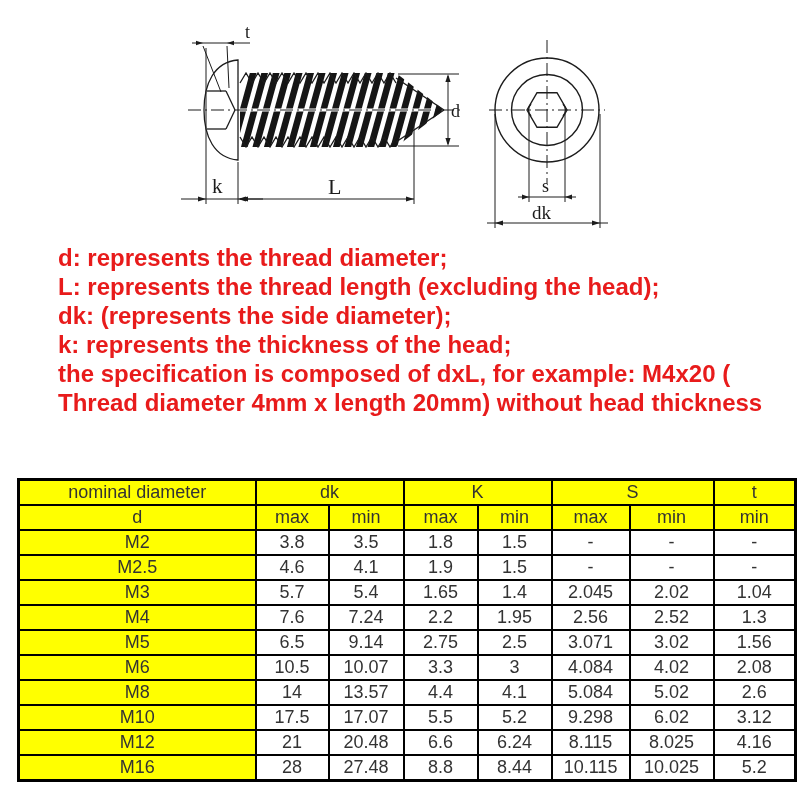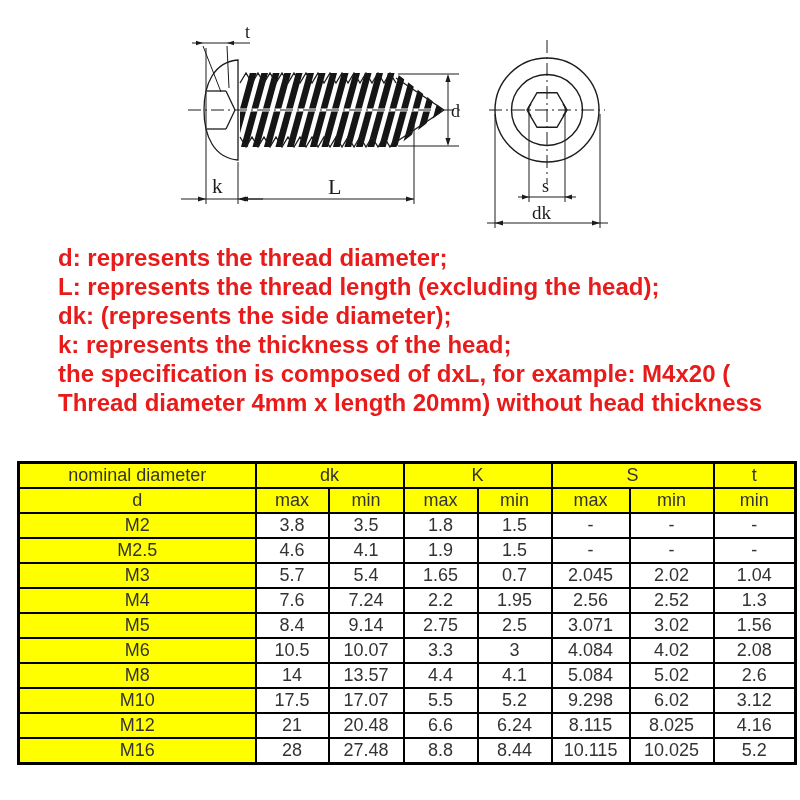--- a/index.html
+++ b/index.html
@@ -7,21 +7,21 @@
          font-family:"Liberation Sans",sans-serif;}
   
   #drawing{position:absolute;left:0;top:0;width:800px;height:242px;}
   .dim-label{font-family:"Liberation Serif",serif;fill:#1c1c1c;}
   
   #legend{position:absolute;left:20px;top:243px;width:778px;
           font-weight:bold;font-size:24px;line-height:29px;color:#e81b1b;
           letter-spacing:0;margin-left:38px;}
   #legend .legend-line{white-space:nowrap;}
   
-  #spec-table{position:absolute;left:17px;top:461px;width:777px;
+  #spec-table{position:absolute;left:17px;top:478px;width:777px;
               border-collapse:collapse;table-layout:fixed;
               border:3px solid #000;}
   #spec-table th,#spec-table td{
       border:2px solid #000;height:23px;padding:0;margin:0;
       text-align:center;vertical-align:middle;overflow:hidden;
       font-family:"Liberation Sans",sans-serif;font-size:18px;font-weight:normal;
       color:#333;background:#fff;}
   #spec-table .yellow{background:#ffff00;}
   #spec-table .thin{border-left-width:1px;}
 </style>
@@ -204,38 +204,38 @@
           <td class="thin">1.5</td>
           <td>-</td>
           <td class="thin">-</td>
           <td>-</td>
         </tr>
         <tr>
           <th class="yellow">M3</th>
           <td>5.7</td>
           <td class="thin">5.4</td>
           <td>1.65</td>
-          <td class="thin">0.7</td>
+          <td class="thin">1.4</td>
           <td>2.045</td>
           <td class="thin">2.02</td>
           <td>1.04</td>
         </tr>
         <tr>
           <th class="yellow">M4</th>
           <td>7.6</td>
           <td class="thin">7.24</td>
           <td>2.2</td>
           <td class="thin">1.95</td>
           <td>2.56</td>
           <td class="thin">2.52</td>
           <td>1.3</td>
         </tr>
         <tr>
           <th class="yellow">M5</th>
-          <td>8.4</td>
+          <td>6.5</td>
           <td class="thin">9.14</td>
           <td>2.75</td>
           <td class="thin">2.5</td>
           <td>3.071</td>
           <td class="thin">3.02</td>
           <td>1.56</td>
         </tr>
         <tr>
           <th class="yellow">M6</th>
           <td>10.5</td>

